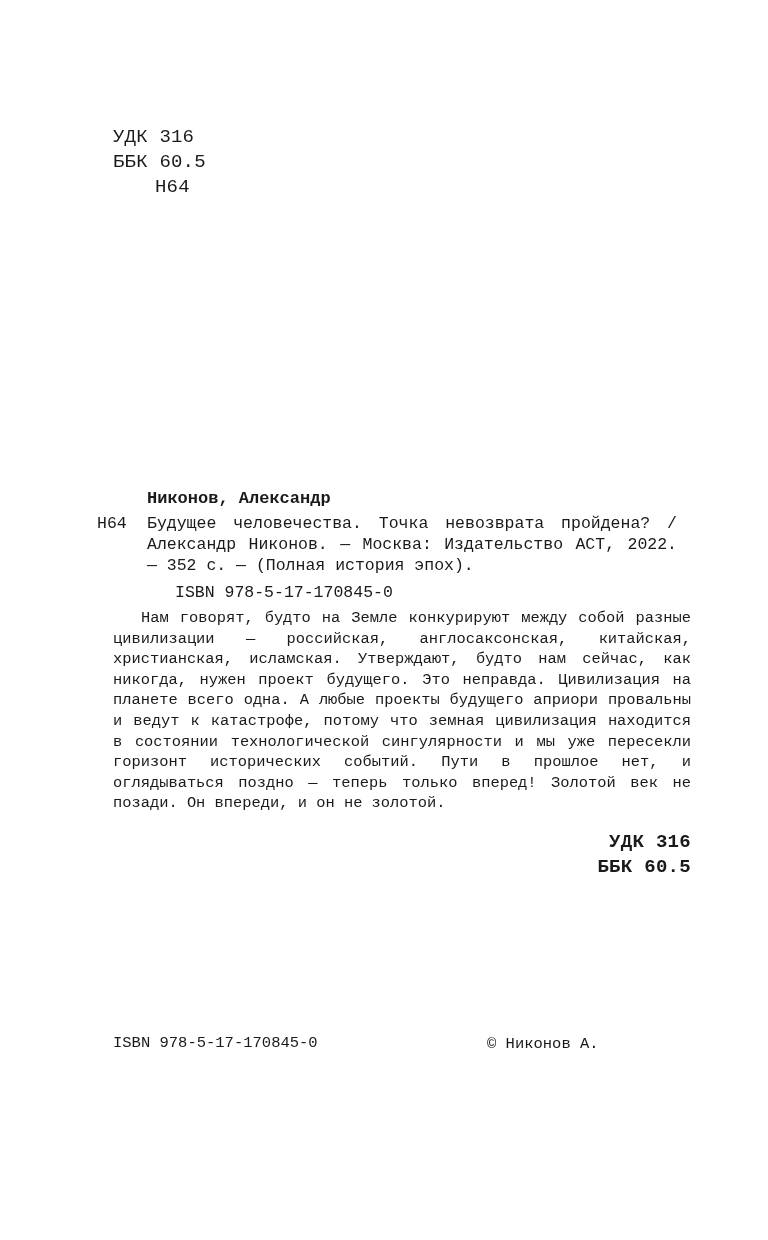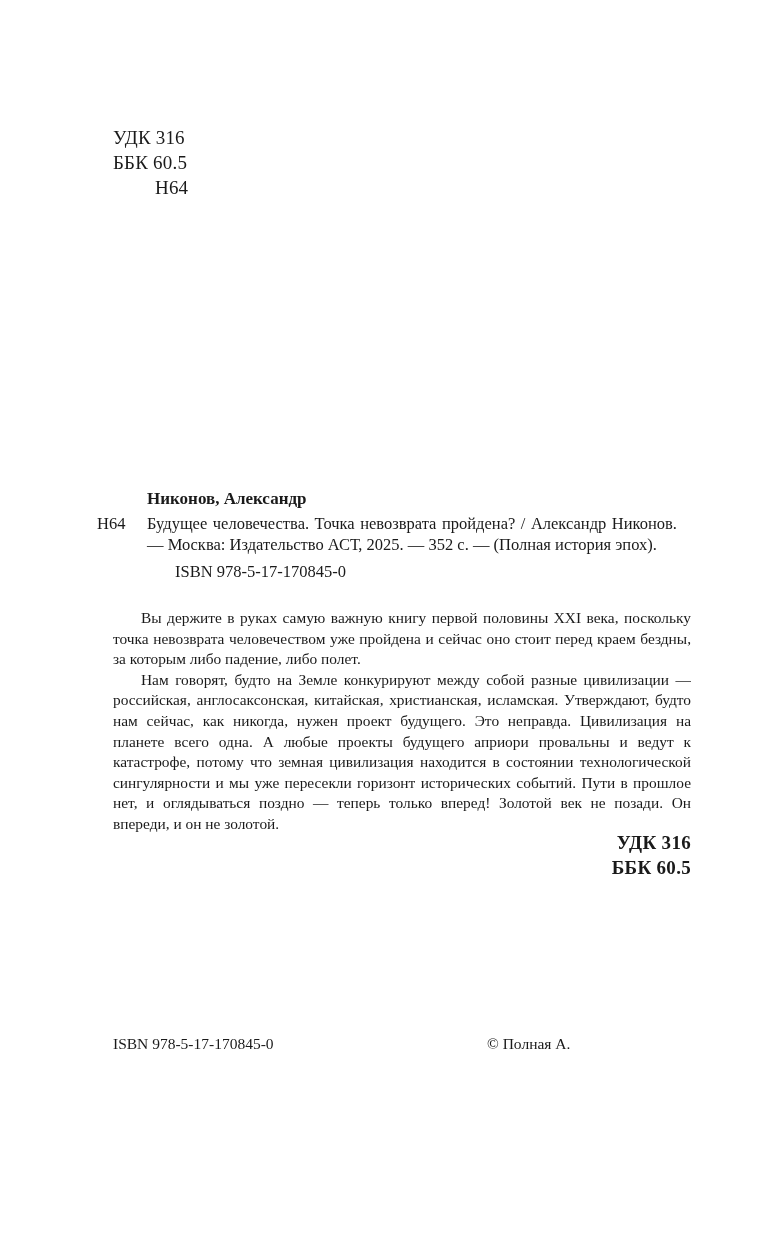--- a/index.html
+++ b/index.html
@@ -15,20 +15,21 @@
     color: #1a1a1a;
     -webkit-font-smoothing: antialiased;
   }
 
   .page {
     position: absolute;
     inset: 0;
     width: 768px;
     height: 1240px;
     overflow: hidden;
+    font-family: Liberation Mono, monospace;
   }
 
   
   .classification {
     position: absolute;
     left: 113px;
     top: 125px;
     width: 180px;
     font-size: 19px;
     line-height: 25px;
@@ -132,34 +133,33 @@
   <div class="classification">
     <span class="line indent-1">УДК 316</span>
     <span class="line indent-2">ББК 60.5</span>
     <span class="line indent-3">Н64</span>
   </div>
 
   <div class="cip">
     <div class="cip-author">Никонов, Александр</div>
     <div class="cip-body">
       <span class="cip-code">Н64</span>
-      <div class="cip-desc">Будущее человечества. Точка невозврата пройдена? / Александр Никонов. — Москва: Издательство АСТ, 2025. — 352 с. — (Полная история эпох).</div>
+      <div class="cip-desc">Будущее человечества. Точка невозврата пройдена? / Александр Никонов. — Москва: Издательство АСТ, 2022. — 352 с. — (Полная история эпох).</div>
     </div>
     <div class="cip-isbn">ISBN 978-5-17-170845-0</div>
   </div>
 
   <div class="annotation">
-    <p>Вы держите в руках самую важную книгу первой половины XXI века, поскольку точка невозврата человечеством уже пройдена и сейчас оно стоит перед краем бездны, за которым либо падение, либо полет.</p>
     <p>Нам говорят, будто на Земле конкурируют между собой разные цивилизации — российская, англосаксонская, китайская, христианская, исламская. Утверждают, будто нам сейчас, как никогда, нужен проект будущего. Это неправда. Цивилизация на планете всего одна. А любые проекты будущего априори провальны и ведут к катастрофе, потому что земная цивилизация находится в состоянии технологической сингулярности и мы уже пересекли горизонт исторических событий. Пути в прошлое нет, и оглядываться поздно — теперь только вперед! Золотой век не позади. Он впереди, и он не золотой.</p>
   </div>
 
   <div class="codes-bottom">
     <span>УДК 316</span>
     <span>ББК 60.5</span>
   </div>
 
   <div class="footer-isbn">ISBN 978-5-17-170845-0</div>
 
   <div class="copyright">
-    <span>© Полная А.</span>
+    <span>© Никонов А.</span>
   </div>
 
 </div>
 
 </body></html>

